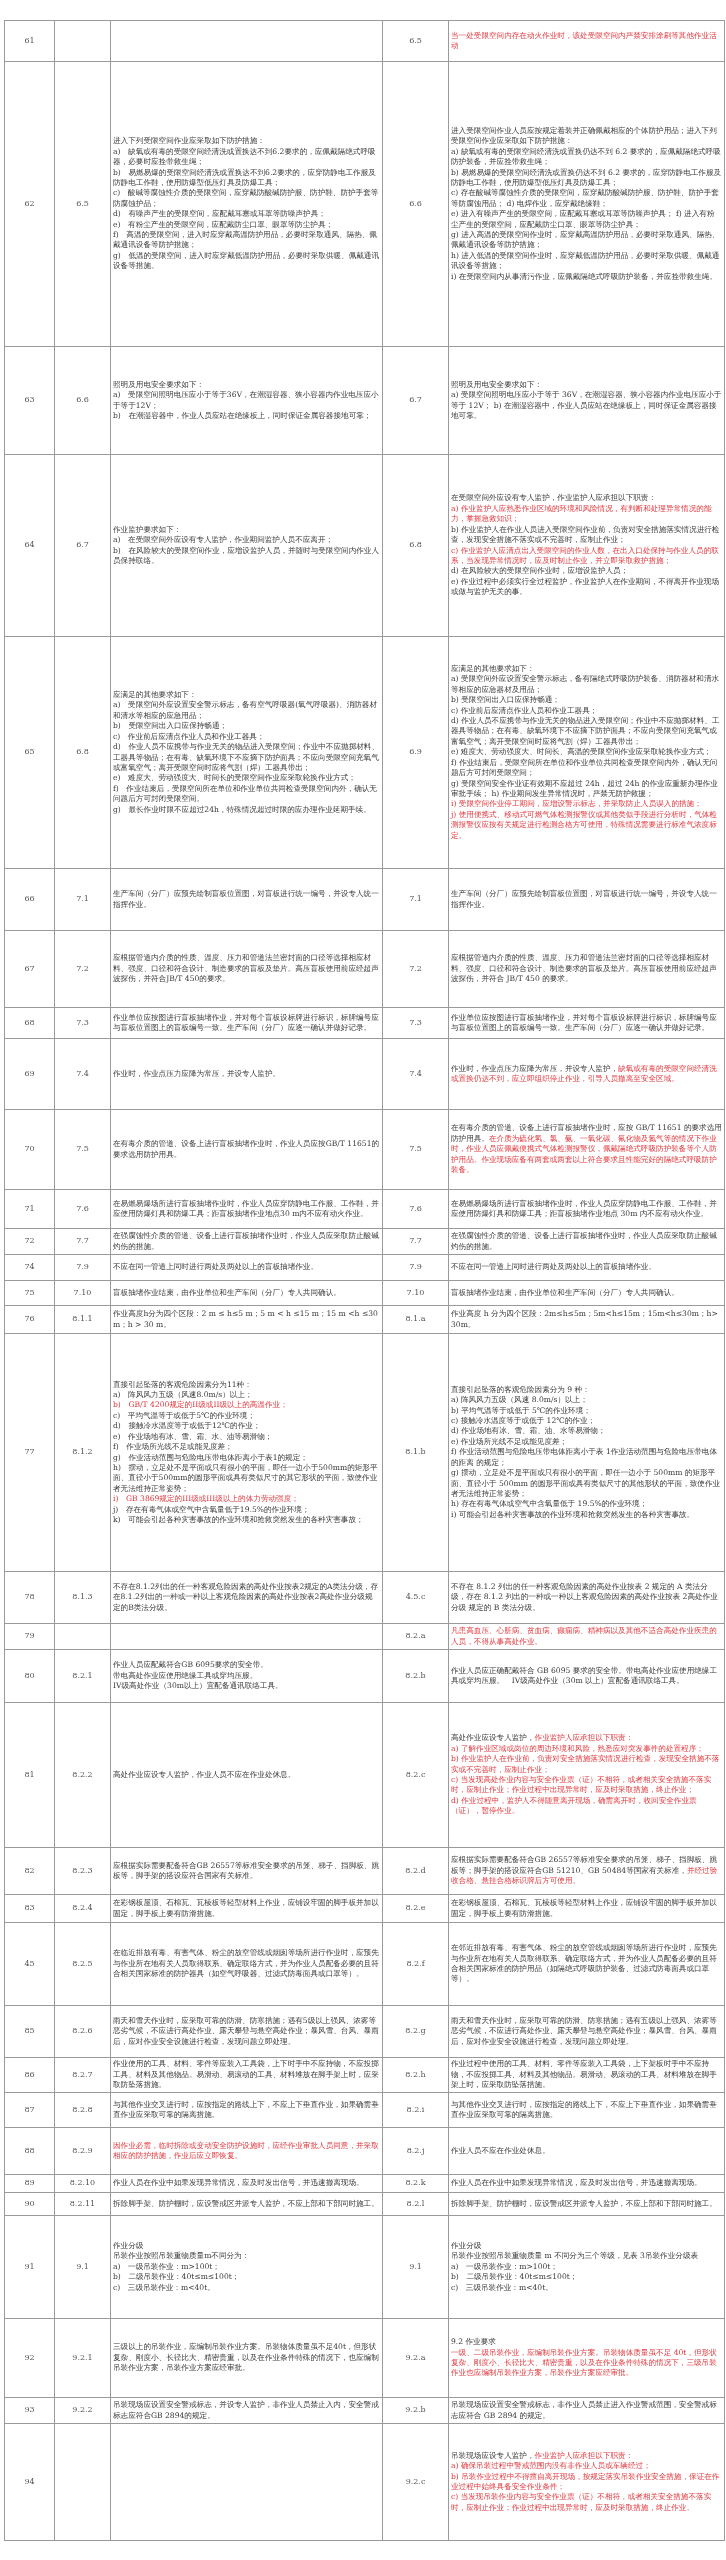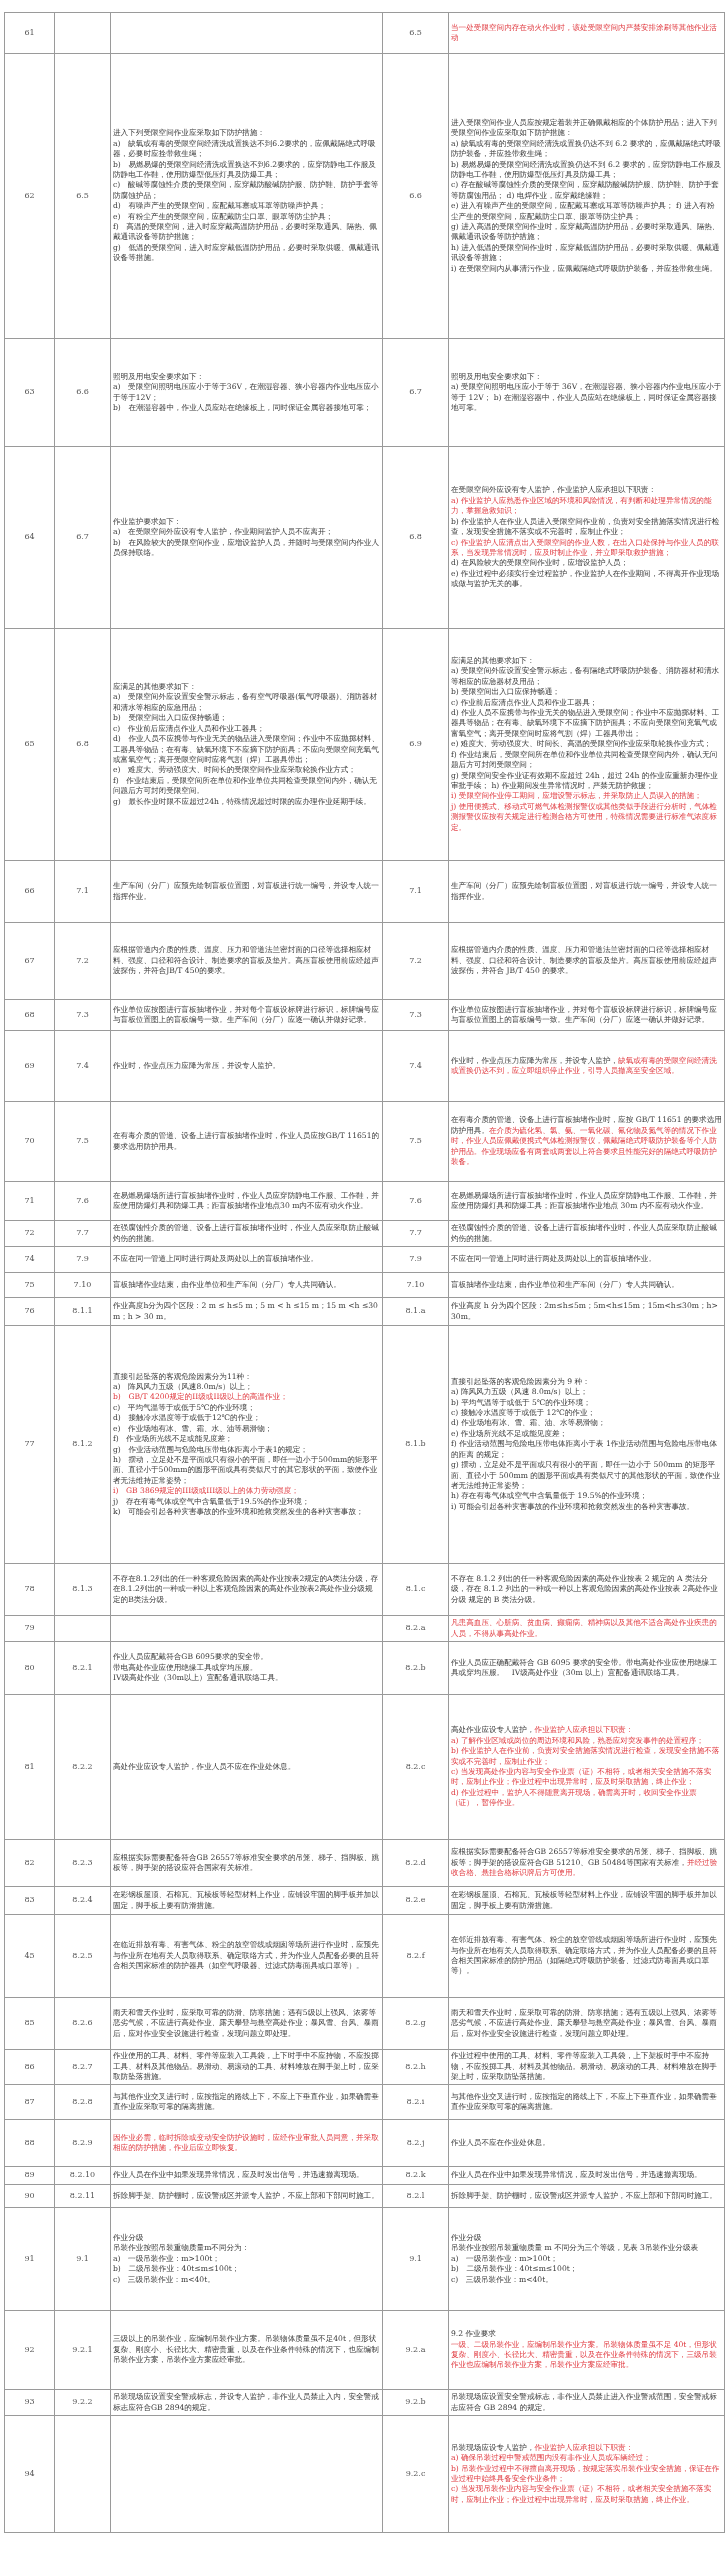--- a/index.html
+++ b/index.html
@@ -1,17 +1,17 @@
 <!DOCTYPE html>
 <html><head>
 <meta charset="utf-8">
 <style>
   html,body{margin:0;padding:0;background:#ffffff;}
   body{width:726px;height:2560px;overflow:hidden;font-family:"DejaVu Serif","Liberation Serif",serif;color:#3a3a3a;}
-  table{position:absolute;left:4px;top:12px;width:720px;border-collapse:collapse;table-layout:fixed;}
+  table{position:absolute;left:4px;top:20px;width:720px;border-collapse:collapse;table-layout:fixed;}
   td{border:1px solid #9a9a9a;padding:1px 2px;vertical-align:middle;font-size:7.6px;line-height:10.4px;word-break:break-all;overflow:hidden;}
   td.num{text-align:center;color:#555;font-size:8px;}
   td.txt{text-align:left;}
   .line{display:block;}
   .red{color:#e0383e;}
 </style>
 </head>
 <body>
 
 <table>
@@ -256,21 +256,21 @@
           <span class="line">h) 存在有毒气体或空气中含氧量低于 19.5%的作业环境；</span>
           <span class="line">i) 可能会引起各种灾害事故的作业环境和抢救突然发生的各种灾害事故。</span>
         </td>
   </tr>
       <tr style="height: 52px;">
     <td class="num">78</td>
     <td class="num">8.1.3</td>
     <td class="txt">
           <span class="line">不存在8.1.2列出的任一种客观危险因素的高处作业按表2规定的A类法分级，存在8.1.2列出的一种或一种以上客观危险因素的高处作业按表2高处作业分级规定的B类法分级。</span>
         </td>
-    <td class="num">8.1.c</td>
+    <td class="num">4.5.c</td>
     <td class="txt">
           <span class="line">不存在 8.1.2 列出的任一种客观危险因素的高处作业按表 2 规定的 A 类法分级，存在 8.1.2 列出的一种或一种以上客观危险因素的高处作业按表 2高处作业分级 规定的 B 类法分级。</span>
         </td>
   </tr>
       <tr style="height: 26px;">
     <td class="num">79</td>
     <td class="num"></td>
     <td class="txt"></td>
     <td class="num">8.2.a</td>
     <td class="txt">

